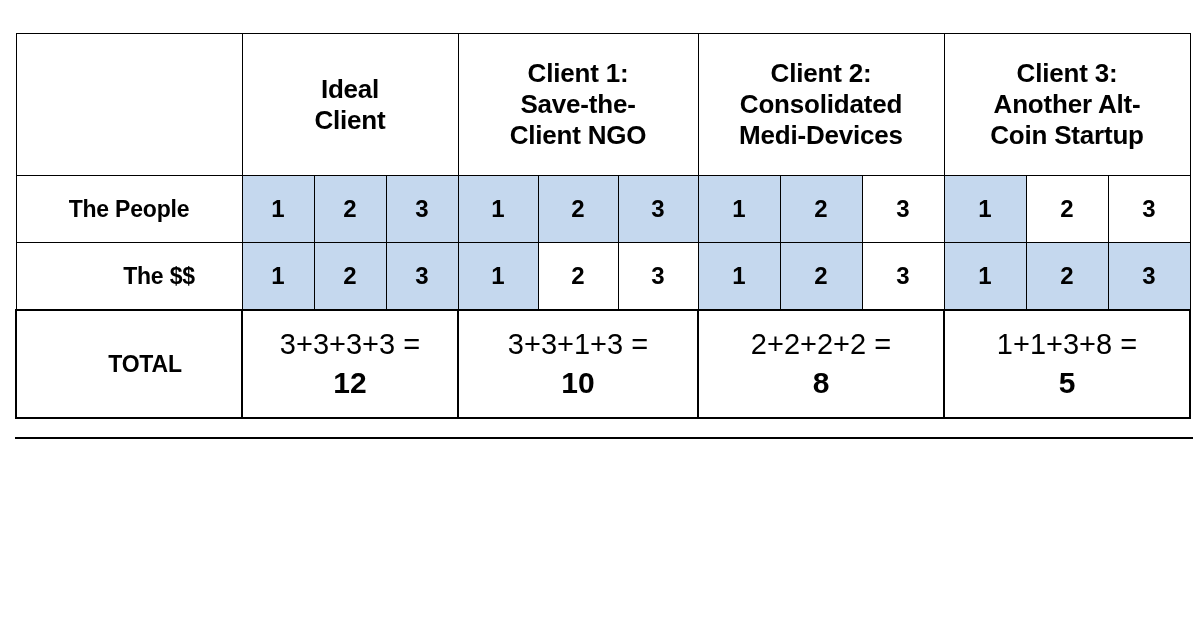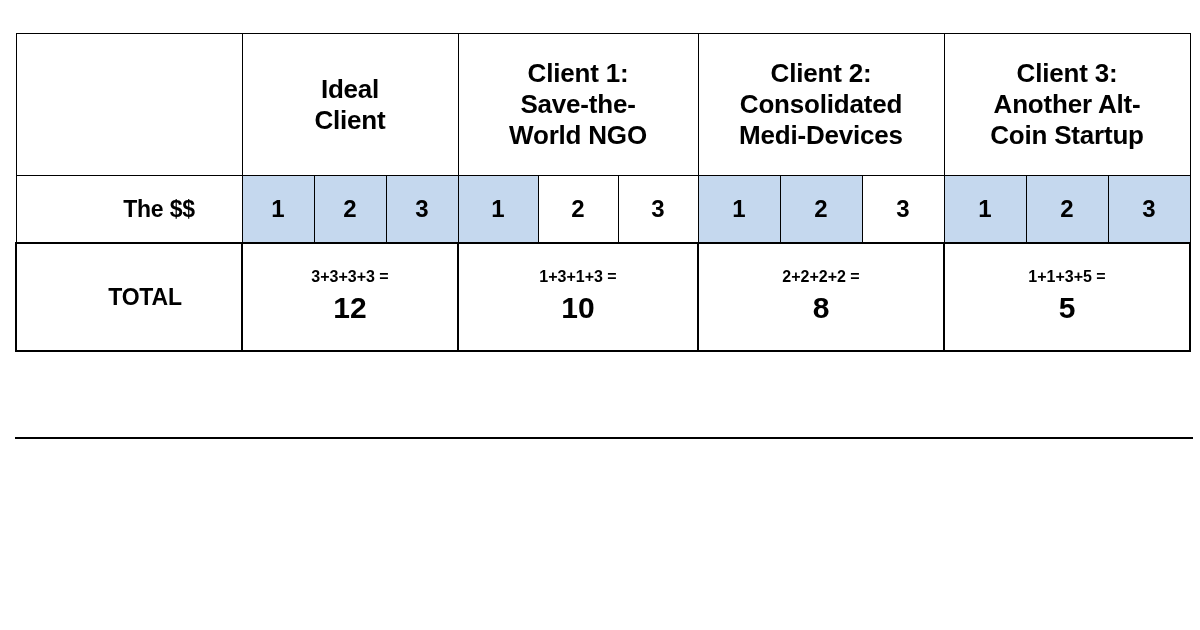--- a/index.html
+++ b/index.html
@@ -101,22 +101,22 @@
     padding-left: 32px;
   }
   td.total-cell {
     font-size: 22px;
     font-weight: normal;
     line-height: 1.25;
     border-width: 2.4px;
   }
   td.total-cell .expr {
     display: block;
-    font-weight: bold;
-    font-size: 16px;
+    font-weight: normal;
+    font-size: 29px;
   }
   td.total-cell .sum {
     display: block;
     font-weight: bold;
     font-size: 30px;
     margin-top: 2px;
   }
 
   
   tr.total-row td.row-label,
@@ -160,36 +160,55 @@
         <td class="corner"></td>
 
         <td class="group-head group-start group-end" colspan="3">
           <div>Ideal</div>
           <div>Client</div>
         </td>
 
         <td class="group-head group-start group-end" colspan="3">
           <div>Client 1:</div>
           <div>Save-the-</div>
-          <div>World NGO</div>
+          <div>Client NGO</div>
         </td>
 
         <td class="group-head group-start group-end" colspan="3">
           <div>Client 2:</div>
           <div>Consolidated</div>
           <div>Medi-Devices</div>
         </td>
 
         <td class="group-head group-start group-end" colspan="3">
           <div>Client 3:</div>
           <div>Another Alt-</div>
           <div>Coin Startup</div>
         </td>
       </tr>
 
+      <tr>
+        <td class="row-label">The People</td>
+
+        <td class="score hl group-start">1</td>
+        <td class="score hl">2</td>
+        <td class="score hl group-end">3</td>
+
+        <td class="score hl group-start">1</td>
+        <td class="score hl">2</td>
+        <td class="score hl group-end">3</td>
+
+        <td class="score hl group-start">1</td>
+        <td class="score hl">2</td>
+        <td class="score group-end">3</td>
+
+        <td class="score hl group-start">1</td>
+        <td class="score">2</td>
+        <td class="score group-end">3</td>
+      </tr>
 
 
       <tr>
         <td class="row-label align-right">The $$</td>
 
         <td class="score hl group-start">1</td>
         <td class="score hl">2</td>
         <td class="score hl group-end">3</td>
 
         <td class="score hl group-start">1</td>
@@ -208,31 +227,31 @@
 
       <tr class="total-row">
         <td class="row-label">TOTAL</td>
 
         <td class="total-cell group-start group-end" colspan="3">
           <span class="expr">3+3+3+3 =</span>
           <span class="sum">12</span>
         </td>
 
         <td class="total-cell group-start group-end" colspan="3">
-          <span class="expr">1+3+1+3 =</span>
+          <span class="expr">3+3+1+3 =</span>
           <span class="sum">10</span>
         </td>
 
         <td class="total-cell group-start group-end" colspan="3">
           <span class="expr">2+2+2+2 =</span>
           <span class="sum">8</span>
         </td>
 
         <td class="total-cell group-start group-end" colspan="3">
-          <span class="expr">1+1+3+5 =</span>
+          <span class="expr">1+1+3+8 =</span>
           <span class="sum">5</span>
         </td>
       </tr>
     </tbody>
   </table>
 
   <div class="dbl-rule"></div>
 </div>
 
 </body></html>

